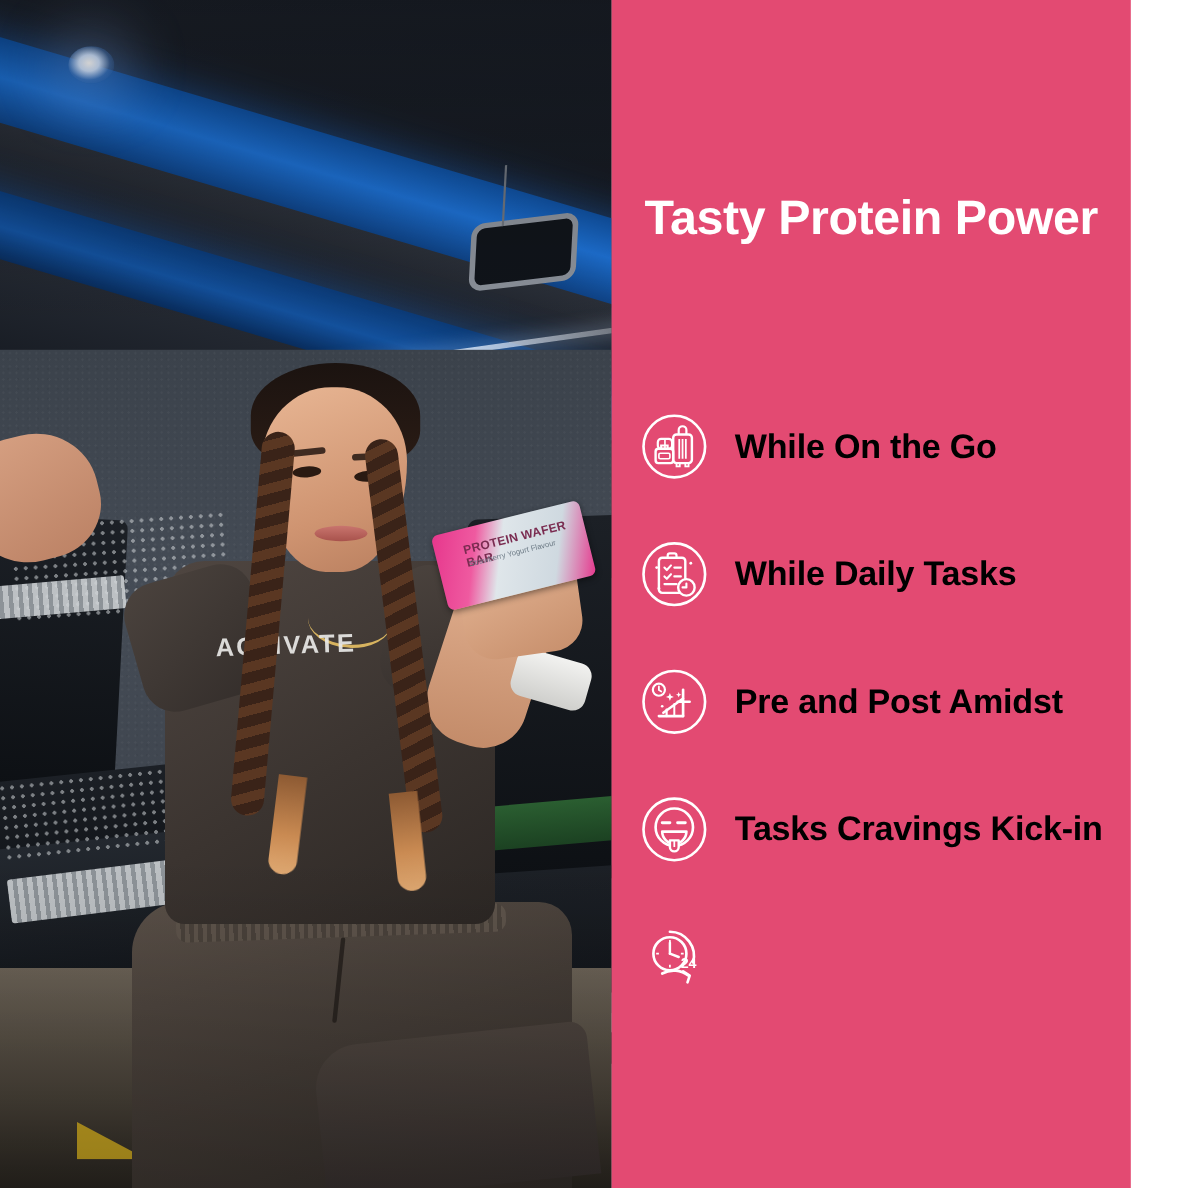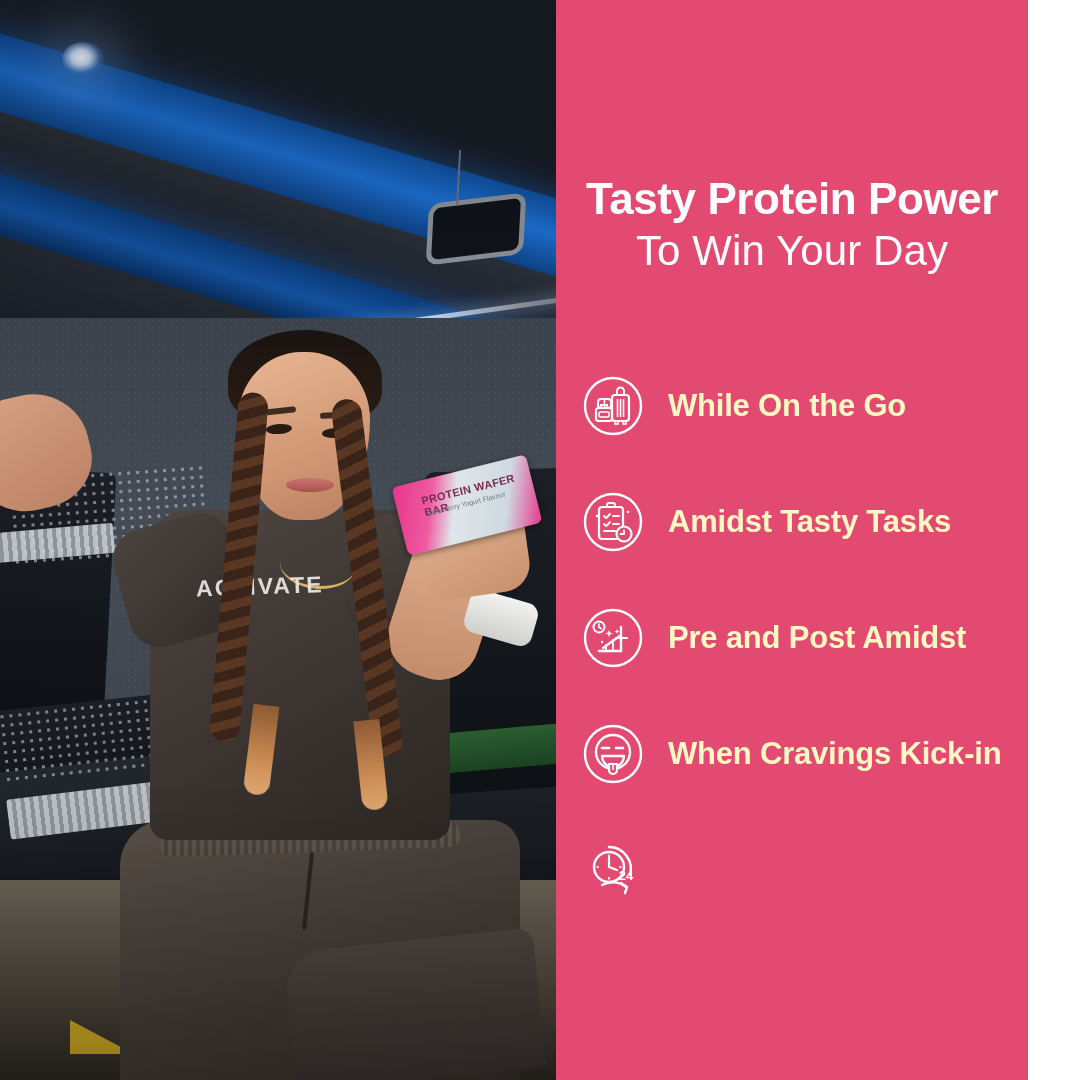--- a/index.html
+++ b/index.html
@@ -406,21 +406,21 @@
     gap: 24px;
   }
   .feature:last-child { margin-bottom: 0; }
 
   .f-icon {
     flex: 0 0 auto;
     width: 62px; height: 62px;
     display: block;
   }
   .f-label {
-    color: #fef9c3;
+    color: #000000;
     font-size: 31px;
     font-weight: 700;
     letter-spacing: -0.2px;
     white-space: nowrap;
   }
 </style>
 </head>
 <body>
 
 <div class="poster">
@@ -501,21 +501,20 @@
       <div class="line2">Strawberry Yogurt Flavour</div>
     </div>
 
     <div class="photo-shade"></div>
   </div>
 
   <div class="panel">
 
     <div class="headline">
       <div class="l1">Tasty Protein Power</div>
-      <div class="l2">To Win Your Day</div>
     </div>
 
     <div class="feature-list">
 
       <div class="feature">
         <svg class="f-icon" viewBox="0 0 62 62">
           <circle cx="31" cy="31" r="28" fill="none" stroke="#fff" stroke-width="2.4"></circle>
           <rect x="30" y="20" width="17" height="26" rx="3" fill="none" stroke="#fff" stroke-width="2.2"></rect>
           <path d="M35 20v-4a3.5 3.5 0 017 0v4" fill="none" stroke="#fff" stroke-width="2"></path>
           <line x1="35.5" y1="24" x2="35.5" y2="42" stroke="#fff" stroke-width="1.6"></line>
@@ -541,21 +540,21 @@
           <line x1="31" y1="25" x2="37" y2="25" stroke="#fff" stroke-width="1.9" stroke-linecap="round"></line>
           <path d="M22 33l2.2 2.2L28 31" fill="none" stroke="#fff" stroke-width="1.9" stroke-linecap="round" stroke-linejoin="round"></path>
           <line x1="31" y1="33" x2="37" y2="33" stroke="#fff" stroke-width="1.9" stroke-linecap="round"></line>
           <line x1="22" y1="40" x2="33" y2="40" stroke="#fff" stroke-width="1.9" stroke-linecap="round"></line>
           <circle cx="42" cy="43" r="7.5" fill="#e34a72" stroke="#fff" stroke-width="2.2"></circle>
           <path d="M38.5 43h3.5v-3.5" fill="none" stroke="#fff" stroke-width="1.9" stroke-linecap="round" stroke-linejoin="round"></path>
           <circle cx="15" cy="25" r="1.3" fill="#fff"></circle>
           <circle cx="46" cy="21" r="1.3" fill="#fff"></circle>
           <circle cx="17" cy="44" r="1.3" fill="#fff"></circle>
         </svg>
-        <div class="f-label">Amidst Tasty Tasks</div>
+        <div class="f-label">While Daily Tasks</div>
       </div>
 
       <div class="feature">
         <svg class="f-icon" viewBox="0 0 62 62">
           <circle cx="31" cy="31" r="28" fill="none" stroke="#fff" stroke-width="2.4"></circle>
           <circle cx="17" cy="20" r="5.5" fill="none" stroke="#fff" stroke-width="2"></circle>
           <path d="M17 17v3.2l2.2 1.4" fill="none" stroke="#fff" stroke-width="1.6" stroke-linecap="round"></path>
           <path d="M27 23l1 2.6 2.6 1-2.6 1L27 30.2 26 27.6 23.4 26.6 26 25.6z" fill="#fff"></path>
           <path d="M35 22l.7 1.8 1.8.7-1.8.7L35 27l-.7-1.8-1.8-.7 1.8-.7z" fill="#fff"></path>
           <line x1="39" y1="20" x2="39" y2="44" stroke="#fff" stroke-width="2.4" stroke-linecap="round"></line>
@@ -572,21 +571,21 @@
       <div class="feature">
         <svg class="f-icon" viewBox="0 0 62 62">
           <circle cx="31" cy="31" r="28" fill="none" stroke="#fff" stroke-width="2.4"></circle>
           <circle cx="31" cy="29" r="17" fill="none" stroke="#fff" stroke-width="2.4"></circle>
           <line x1="20" y1="25" x2="27" y2="25" stroke="#fff" stroke-width="2.6" stroke-linecap="round"></line>
           <line x1="34" y1="25" x2="41" y2="25" stroke="#fff" stroke-width="2.6" stroke-linecap="round"></line>
           <path d="M20 33h22a11 11 0 01-22 0z" fill="none" stroke="#fff" stroke-width="2.4" stroke-linejoin="round"></path>
           <path d="M27 41h8v6a4 4 0 01-8 0z" fill="#e34a72" stroke="#fff" stroke-width="2.2" stroke-linejoin="round"></path>
           <line x1="31" y1="41" x2="31" y2="47" stroke="#fff" stroke-width="1.6"></line>
         </svg>
-        <div class="f-label">When Cravings Kick-in</div>
+        <div class="f-label">Tasks Cravings Kick-in</div>
       </div>
 
       <div class="feature">
         <svg class="f-icon" viewBox="0 0 62 62">
           <circle cx="27" cy="28" r="15" fill="none" stroke="#fff" stroke-width="2.4"></circle>
           <line x1="27" y1="18" x2="27" y2="28" stroke="#fff" stroke-width="2.2" stroke-linecap="round"></line>
           <line x1="27" y1="28" x2="35" y2="31" stroke="#fff" stroke-width="2.2" stroke-linecap="round"></line>
           <line x1="27" y1="15.5" x2="27" y2="18" stroke="#fff" stroke-width="1.6"></line>
           <line x1="27" y1="38" x2="27" y2="40.5" stroke="#fff" stroke-width="1.6"></line>
           <line x1="14.5" y1="28" x2="17" y2="28" stroke="#fff" stroke-width="1.6"></line>

